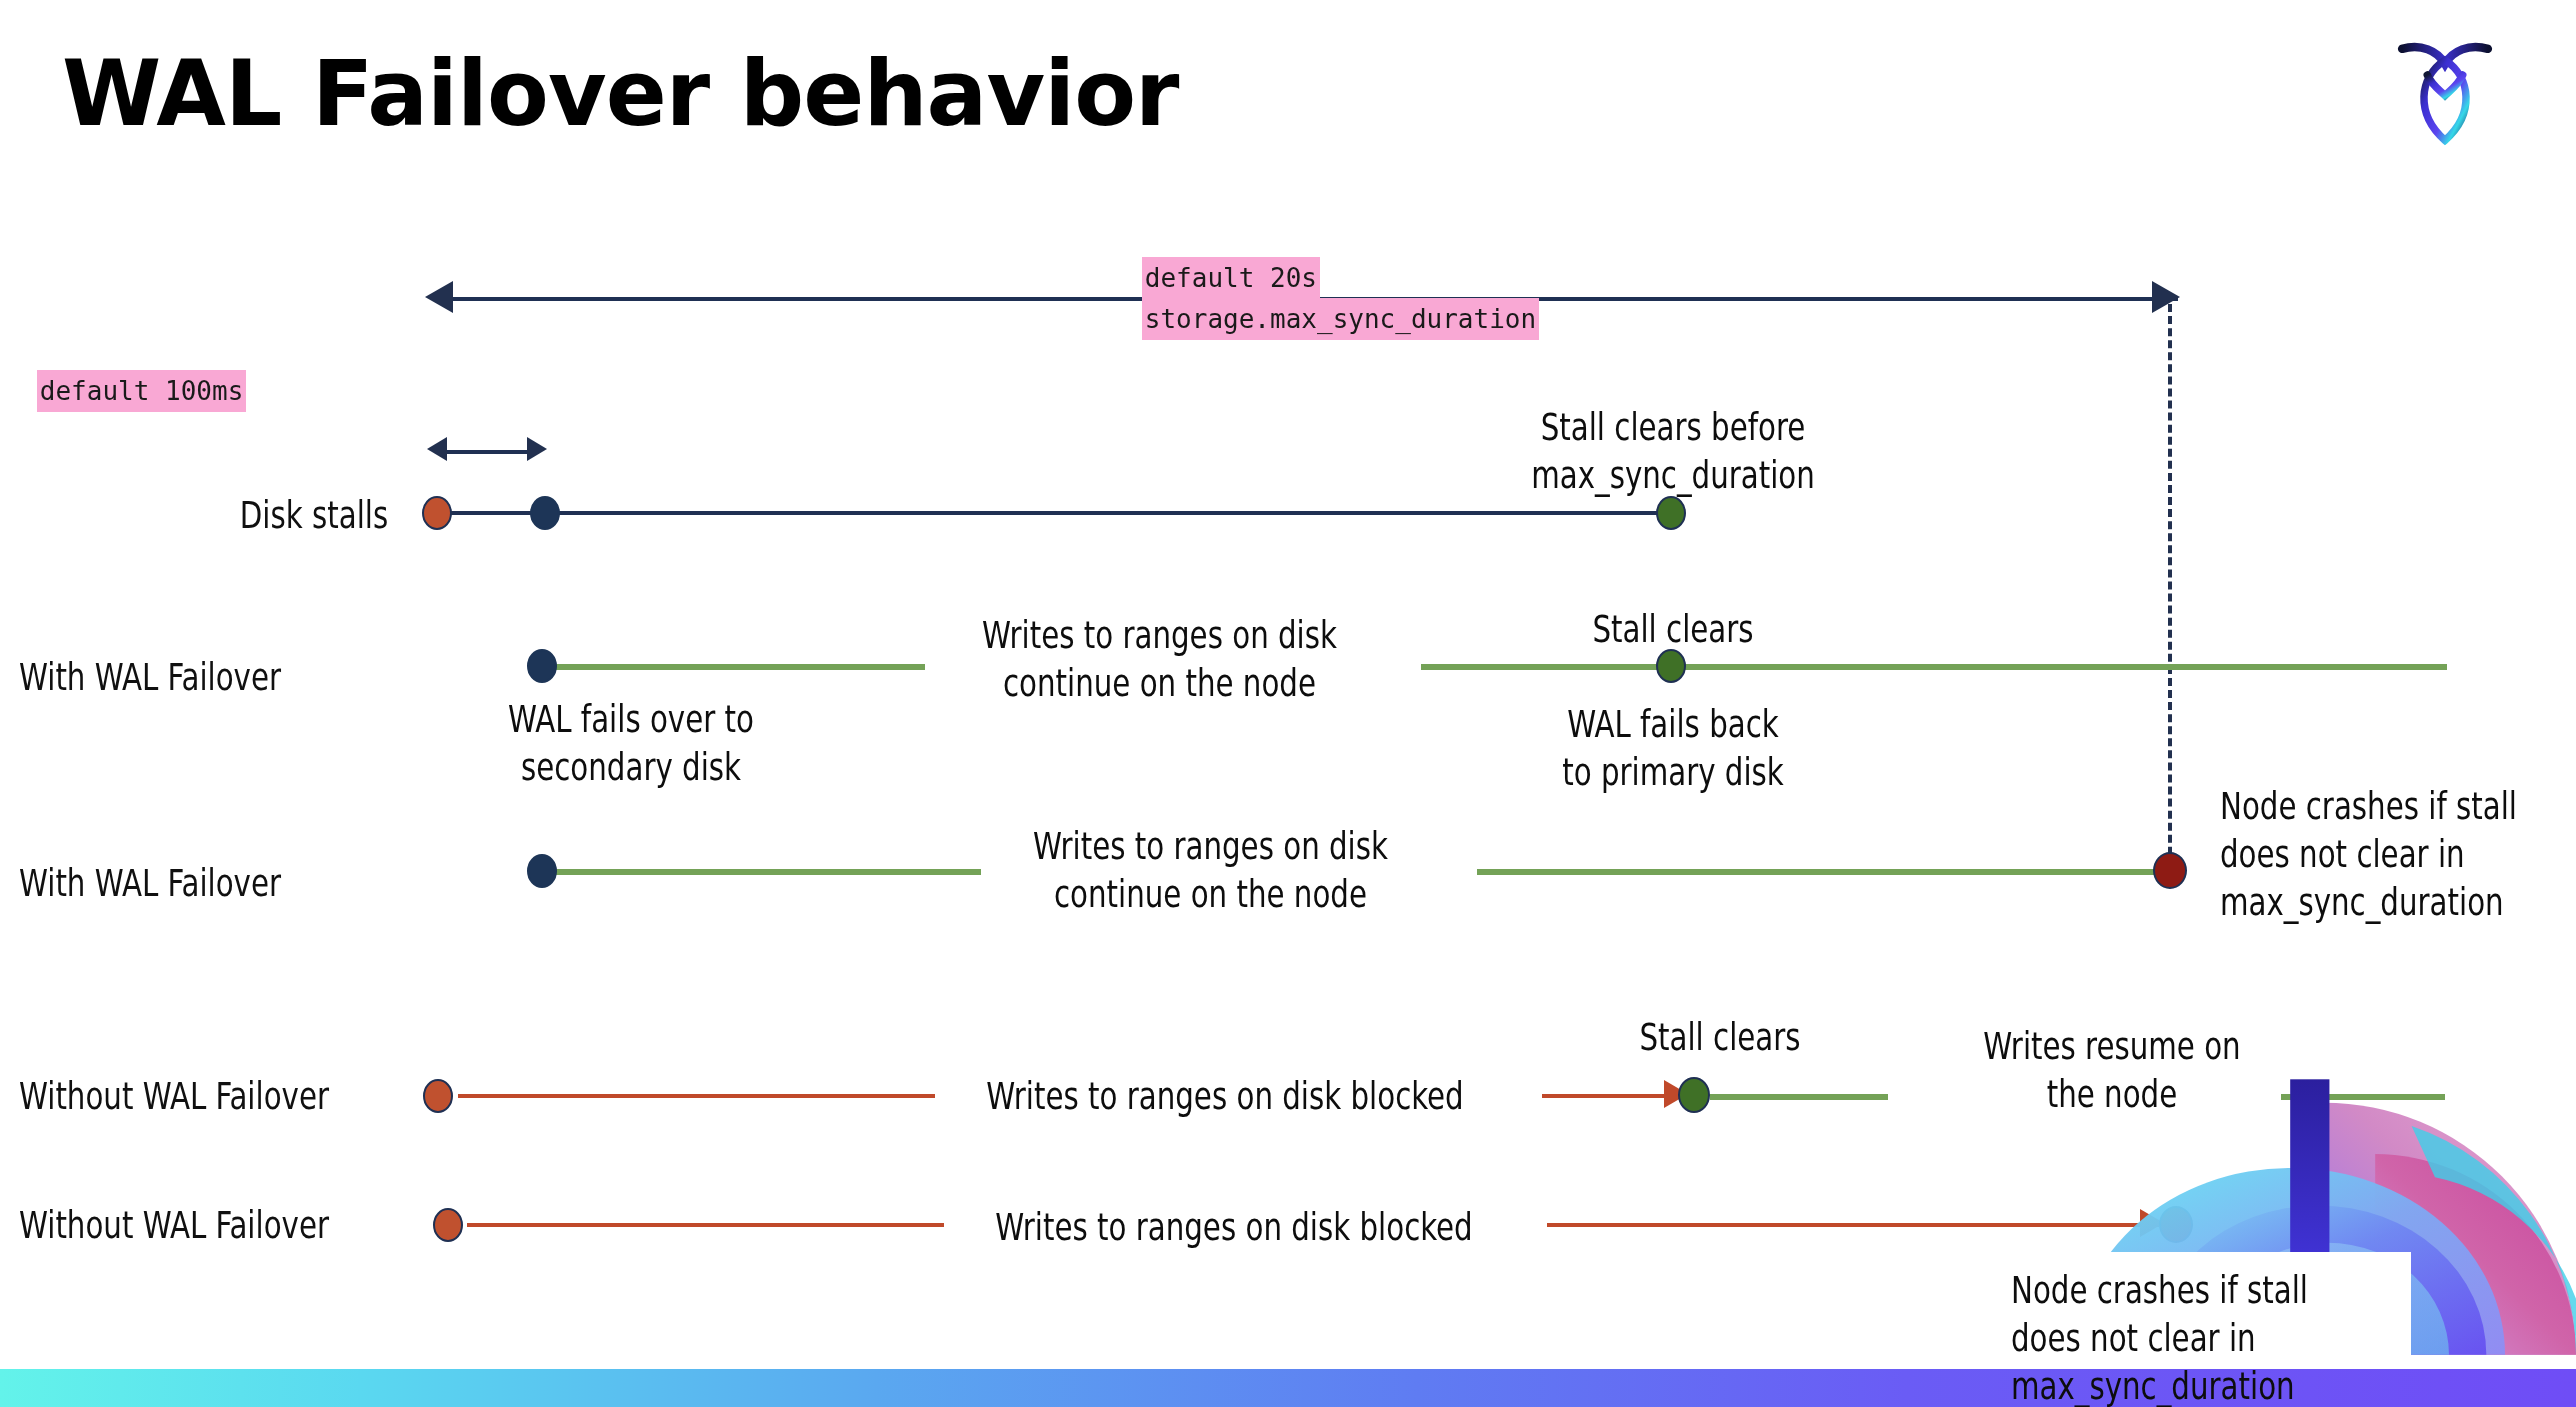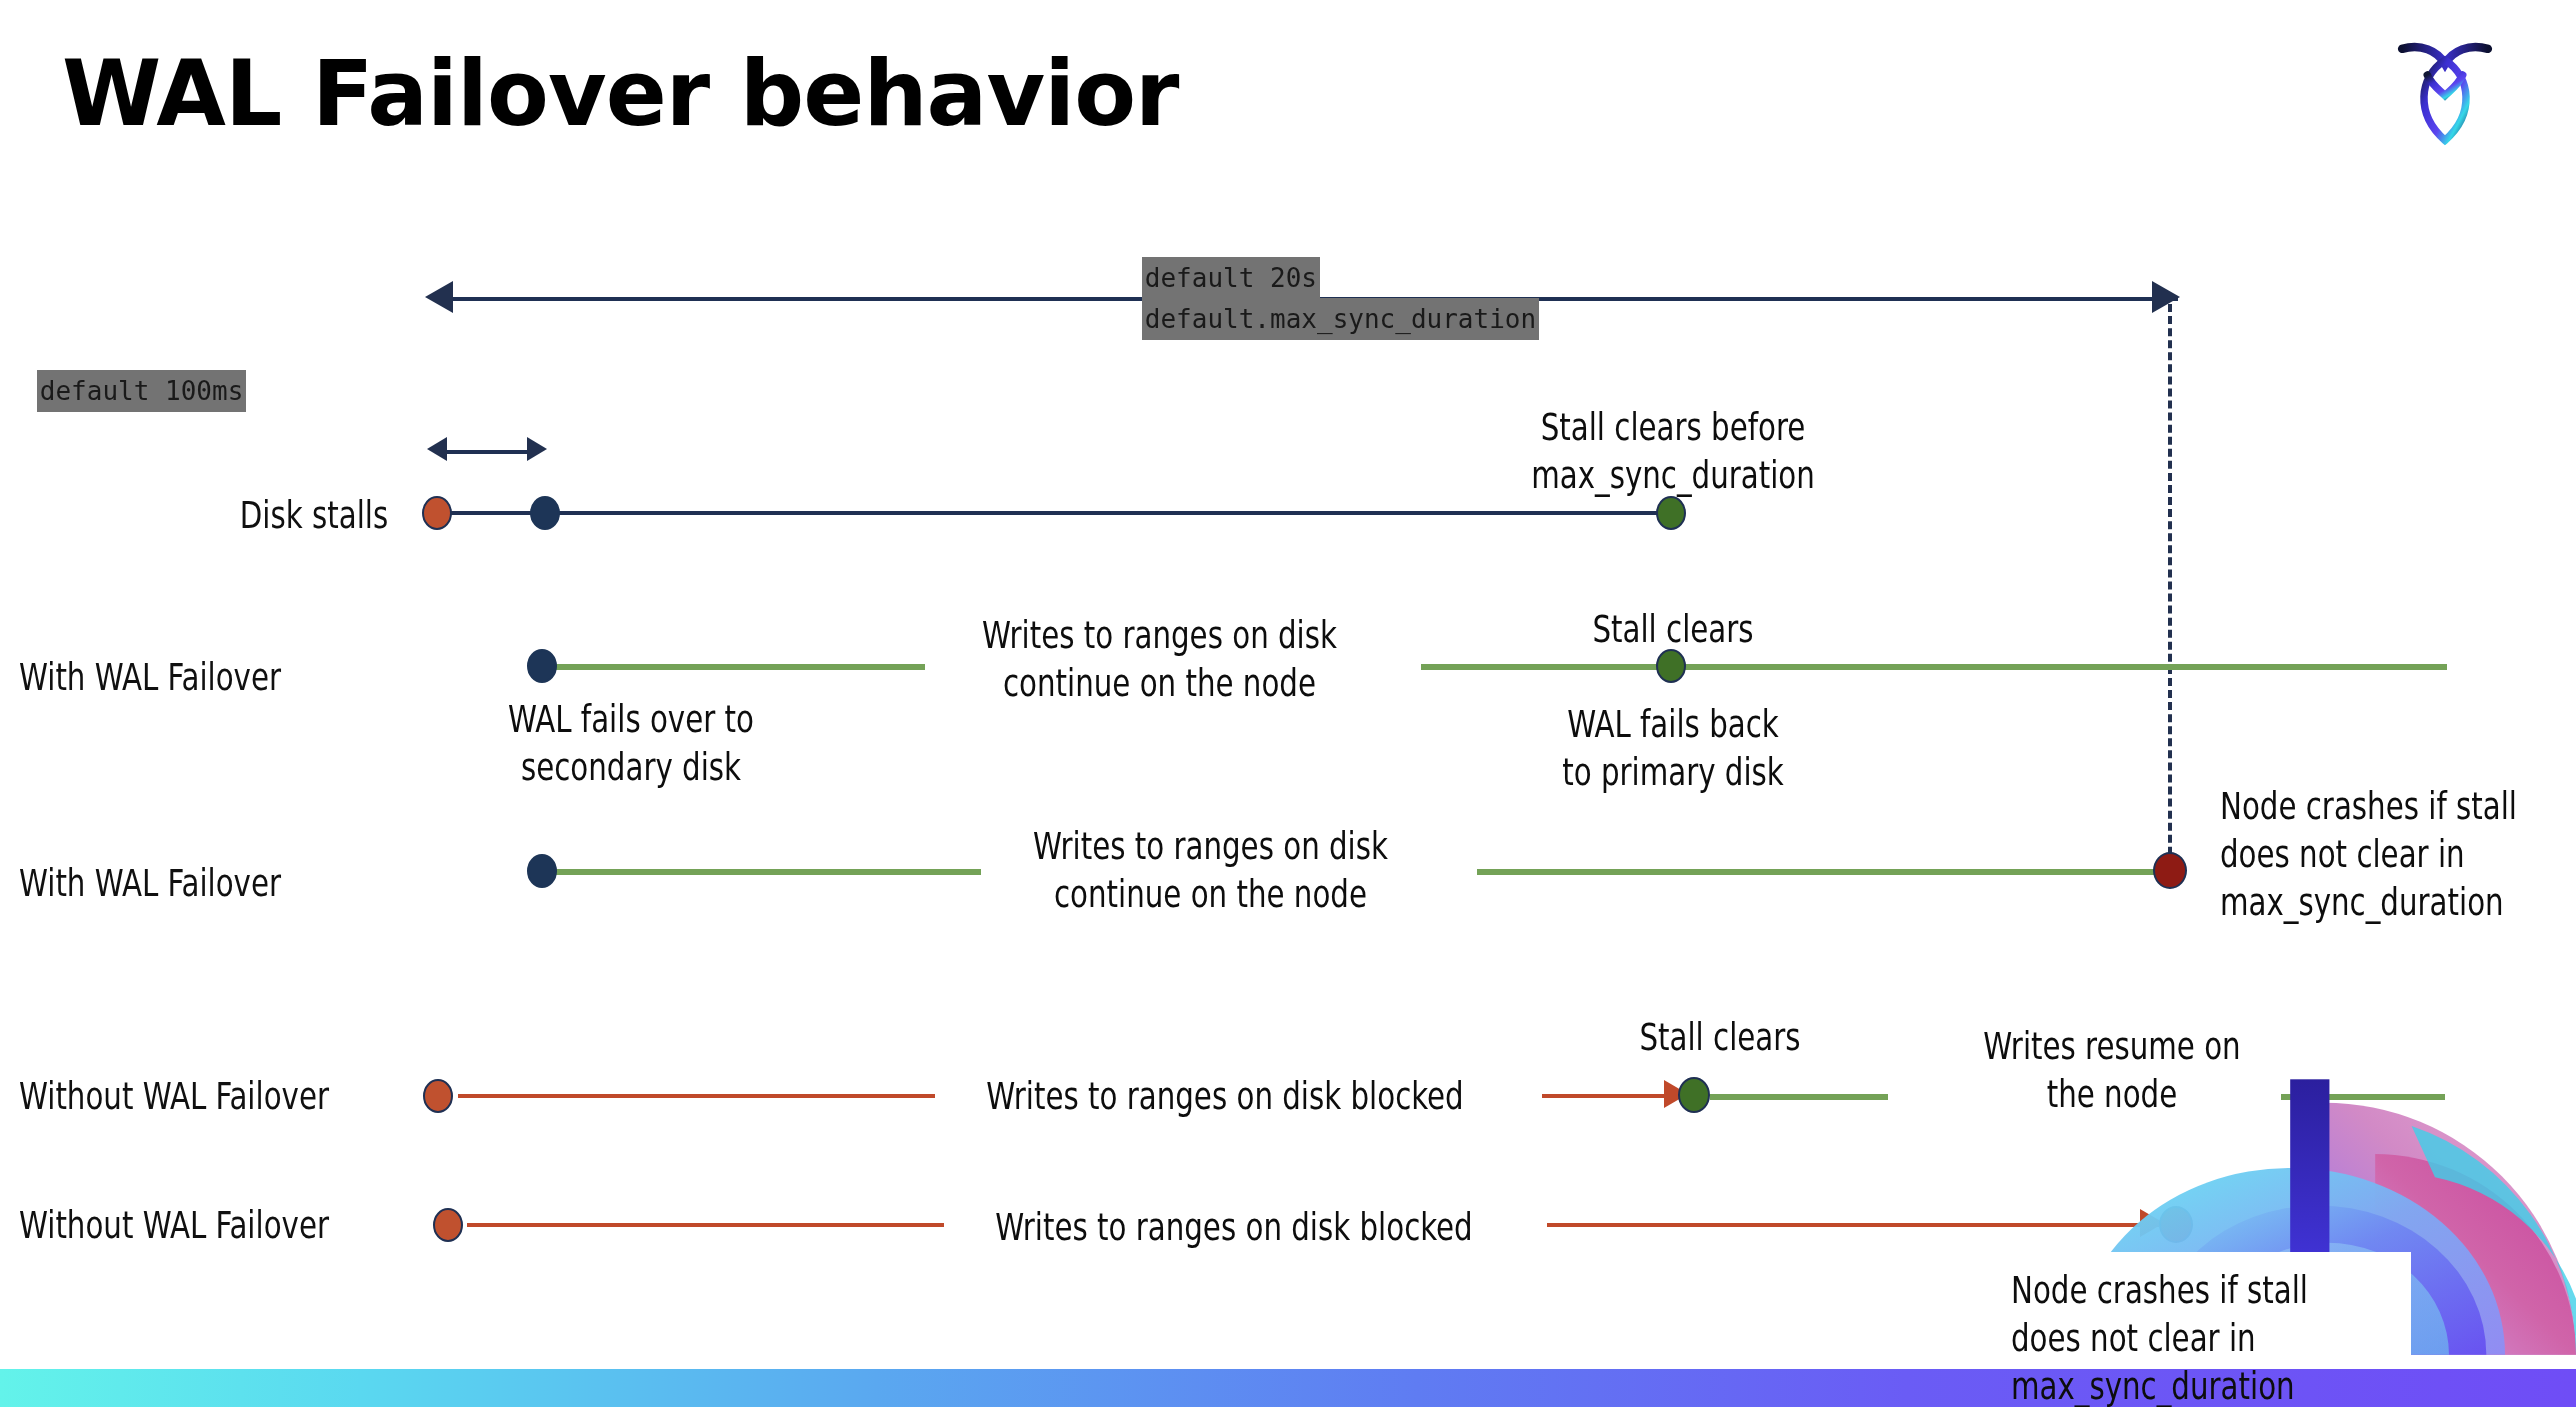--- a/index.html
+++ b/index.html
@@ -18,21 +18,21 @@
   }
 
   
   #brand-logo{position:absolute;left:2389px;top:28px;width:112px;height:122px;}
 
   
   .code-chip{
     position:absolute;
     font-family:"DejaVu Sans Mono", monospace;
     font-size:26px;line-height:1.55;color:#1a1a1a;
-    background:#737373;white-space:pre;padding:0.9px 2.8px;
+    background:#f9a8d4;white-space:pre;padding:0.9px 2.8px;
   }
 
   
   .row-label{
     position:absolute;
     font-family:"DejaVu Sans Condensed","DejaVu Sans", sans-serif;
     font-stretch:condensed;
     font-size:37px;color:#101010;white-space:nowrap;
     transform:scaleX(.88);transform-origin:left center;
   }
@@ -114,21 +114,21 @@
       <path d="M41 50 C47 62 54 66 60 72 C66 66 73 62 79 50" fill="none" stroke="url(#lg)" stroke-width="8" stroke-linecap="round"></path>
       <path d="M60 72 L60 120" fill="none" stroke="url(#lg)" stroke-width="8" stroke-linecap="round"></path>
     </svg>
   </div>
 
   <div class="seg navy" style="left:439px;top:297px;width:1739px;border-top-width:4.7px;"></div>
   <div class="ah left" style="left:425px;top:281px;"></div>
   <div class="ah right" style="left:2152px;top:281px;"></div>
 
   <div class="code-chip" style="left:1142px;top:257px;">default 20s</div>
-  <div class="code-chip" style="left:1142px;top:298px;">default.max_sync_duration</div>
+  <div class="code-chip" style="left:1142px;top:298px;">storage.max_sync_duration</div>
 
   <div class="vdash" style="left:2168px;top:304px;height:575px;"></div>
 
   <div class="code-chip" style="left:37px;top:370px;">default 100ms</div>
 
   <div class="seg navy" style="left:447px;top:450px;width:82px;border-top-width:4.7px;"></div>
   <div class="ah left-sm" style="left:427px;top:437px;"></div>
   <div class="ah right-sm" style="left:527px;top:437px;"></div>
 
   <div class="row-label r-align" style="left:224px;top:494px;width:131px;text-align:right;transform:scaleX(.88);">Disk stalls</div>

